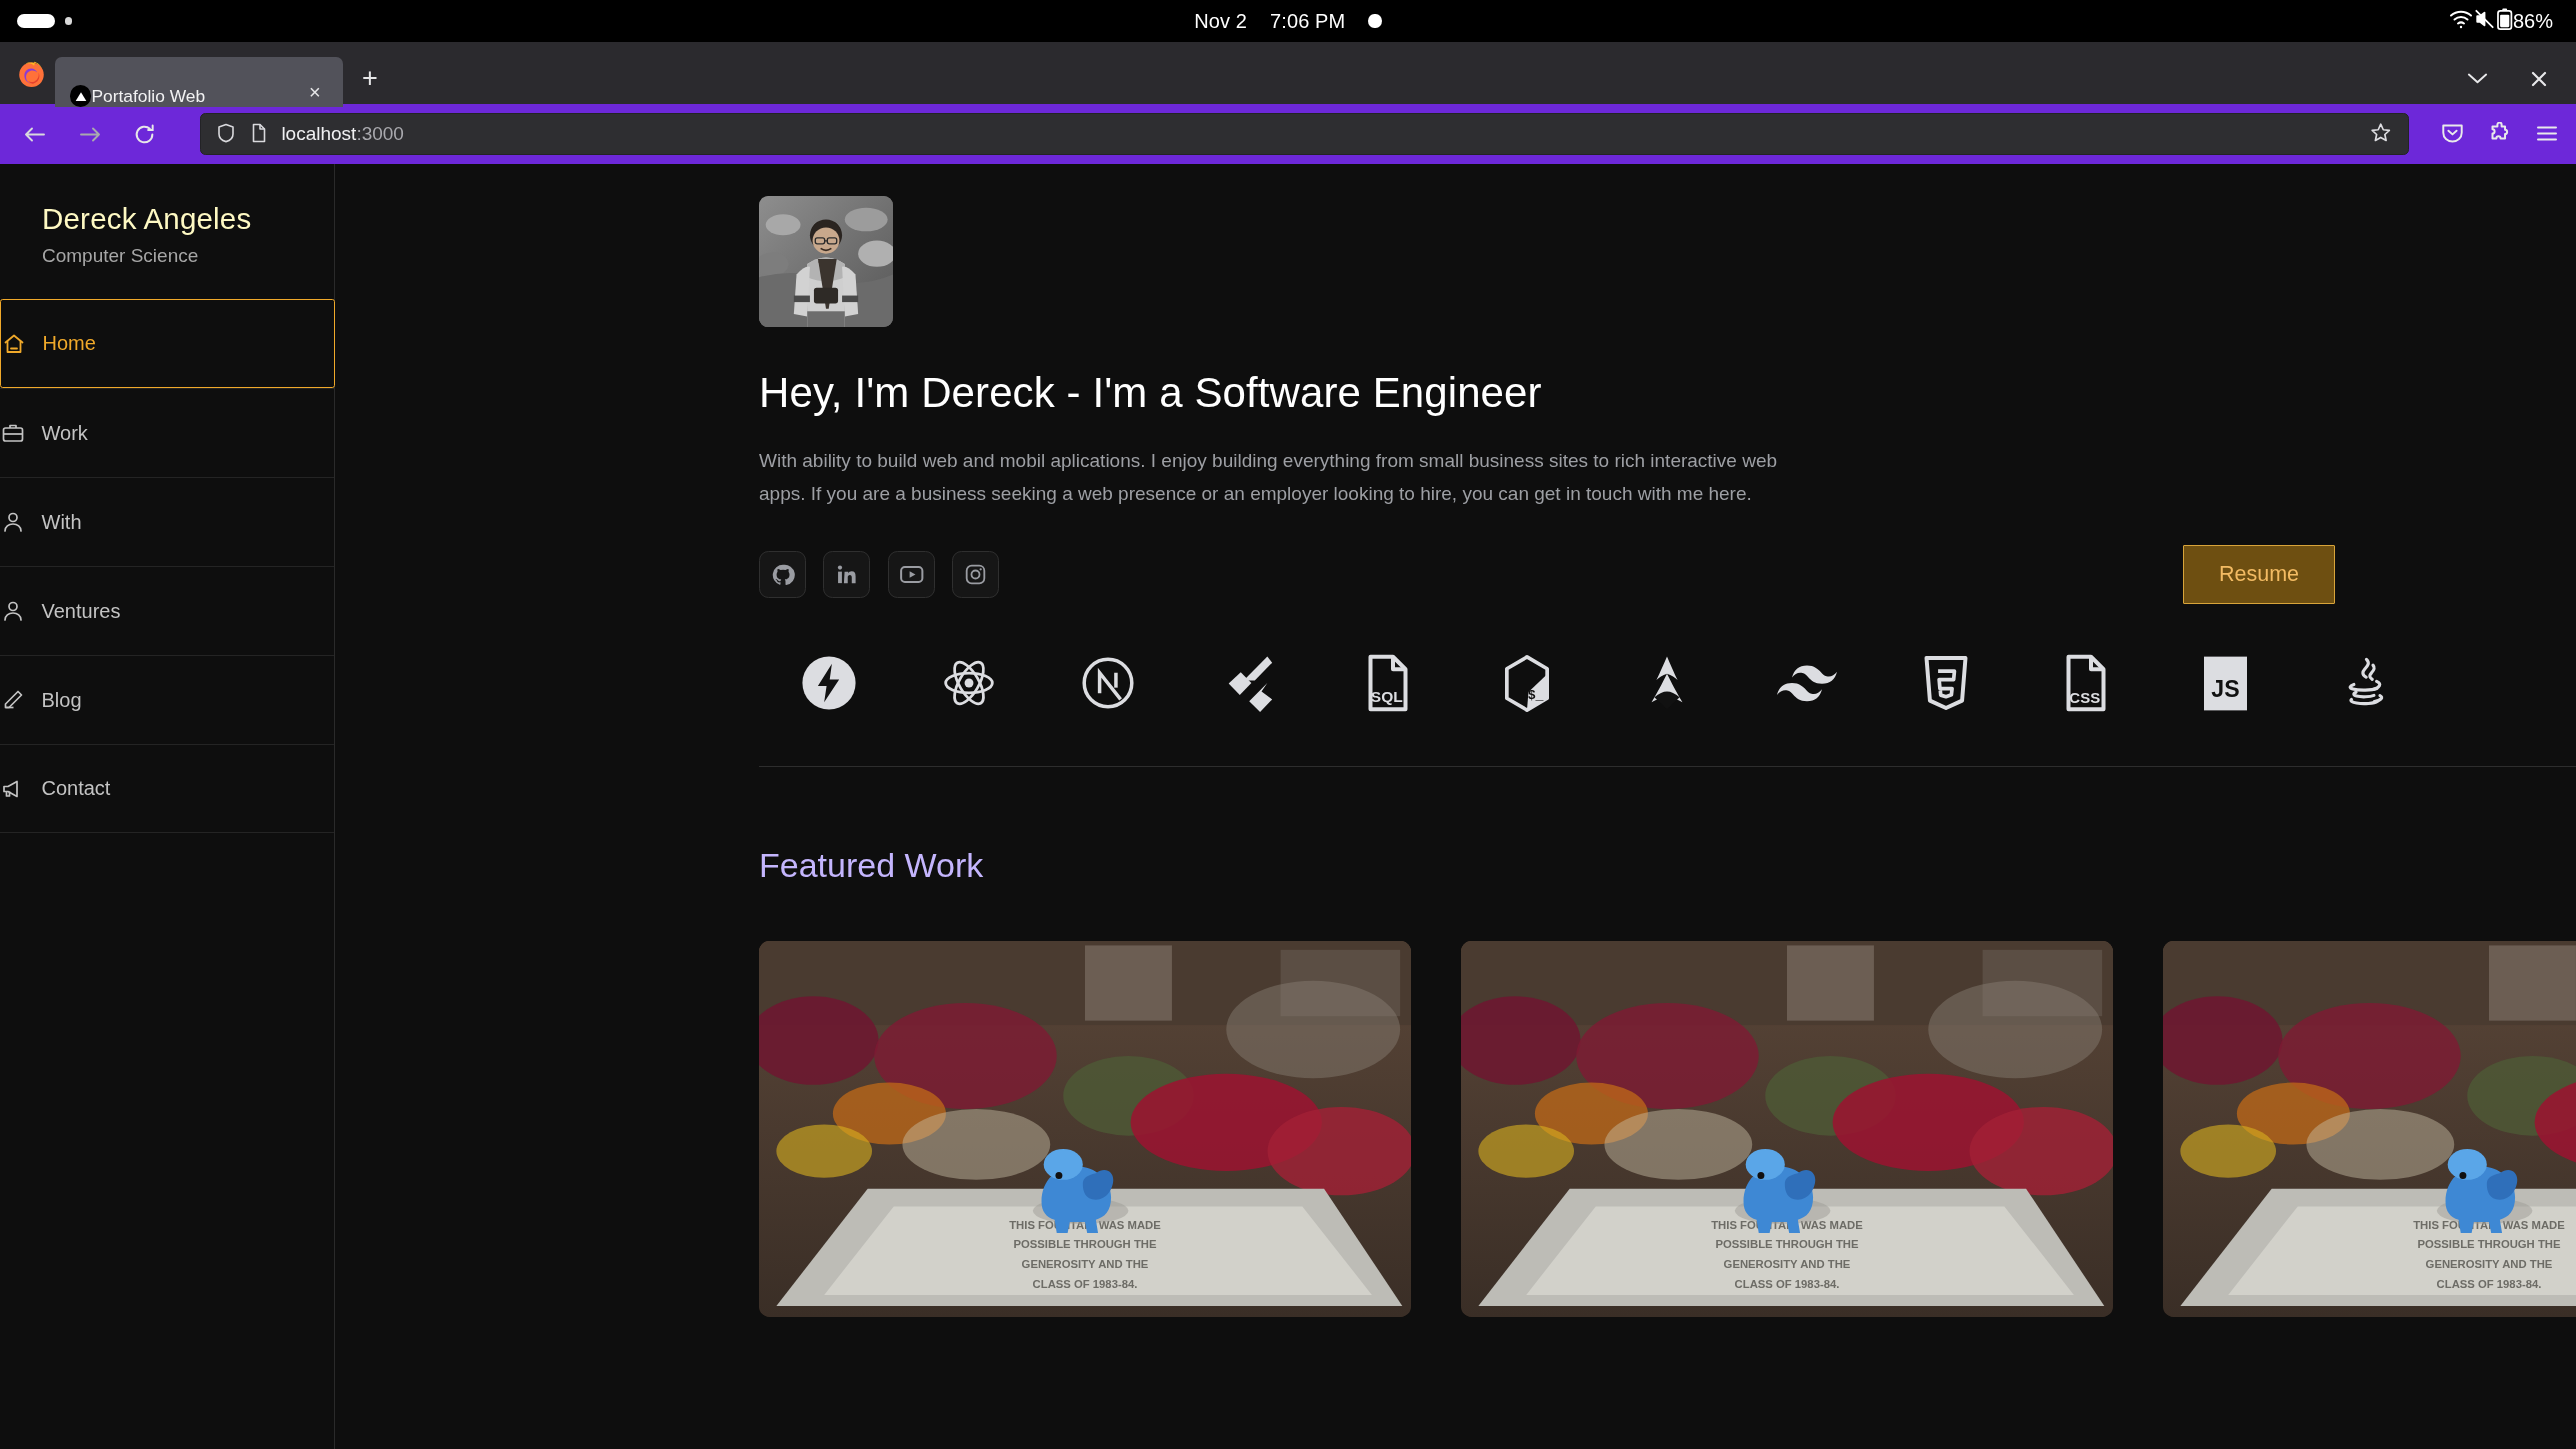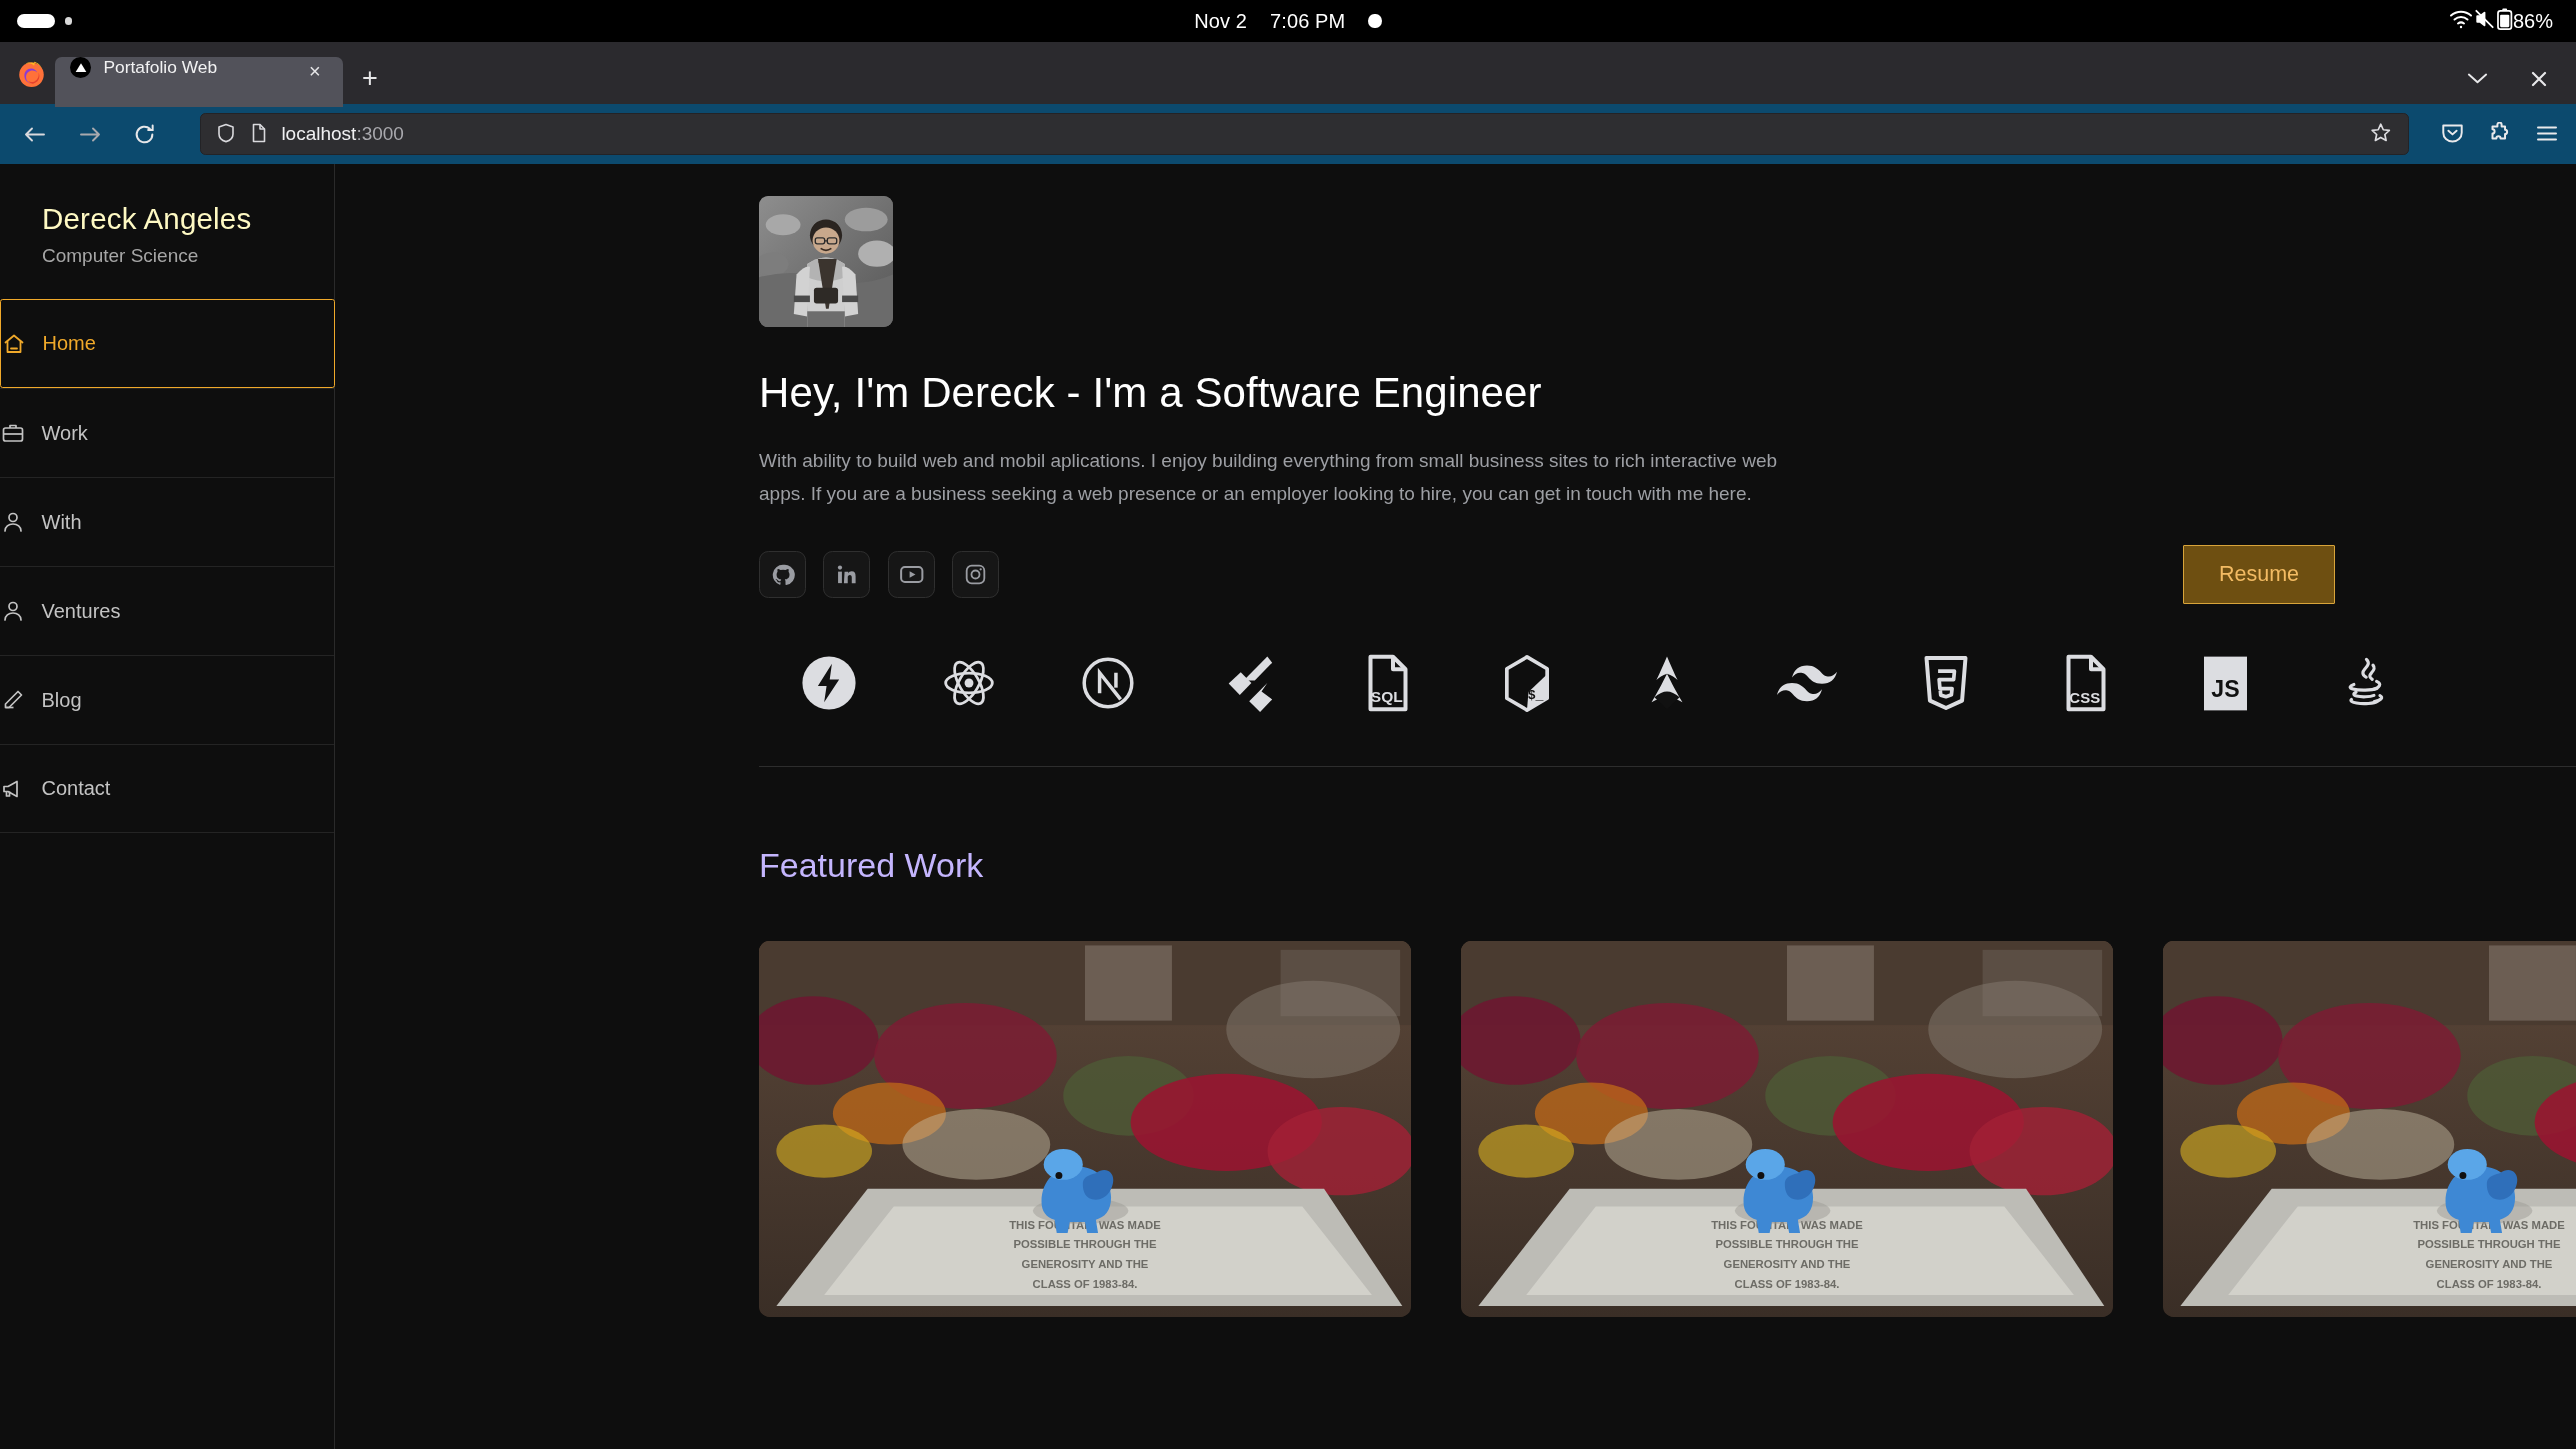--- a/index.html
+++ b/index.html
@@ -29,41 +29,41 @@
     padding-right:23px; font-size: 20px;
   }
 
   
   .tabbar {
     height: 62px; background: #2b2a2e; display:flex; align-items:flex-end;
     padding-left: 6.7px; position: relative;
   }
   .ff-logo { width: 31px; height: 31px; margin: 0 8px 14.8px 9.4px; flex:none; }
   .tab {
-    display:flex; align-items:flex-start; gap:12px;
+    display:flex; align-items:flex-end; 
     background:#52525a; border-radius: 6.7px 6.7px 0 0;
     height: 50px; padding: 0 13.4px 0 14.8px; min-width: 288px;
     position: relative; top: 2.7px;
   }
   .tab-fav { width:21.5px;height:21.5px;border-radius:50%;background:#000;
              display:flex;align-items:center;justify-content:center;flex:none; }
   .tab-title { color:#f2f2f3; font-size:17.4px; white-space:nowrap; flex:1; }
   .tab-close, .newtab {
     color:#e6e6e8; font-size: 20px; line-height:1;
     display:flex;align-items:center;justify-content:center;
     width:29.5px;height:29.5px;flex:none;
   }
   .newtab { margin: 0 0 10.7px 12px; font-size: 27px; font-weight: 300; }
   .tabbar-right {
     margin-left:auto; display:flex; align-items:center; gap: 40px;
     padding: 0 27px 13.4px 0; color:#e8e8ea;
   }
 
   .navbar {
-    height: 60px; background: #0c4a6e; display:flex; align-items:center;
+    height: 60px; background: #6d28d9; display:flex; align-items:center;
     padding: 0 17.4px; gap: 20px;
   }
   .nav-btn {
     width:35px;height:35px;display:flex;align-items:center;justify-content:center;
     color:#e7e7e9; flex:none;
   }
   .urlbar {
     flex:1; height: 42px; background:#2e2e31; border:0.7px solid #232326;
     border-radius: 5.4px; display:flex; align-items:center; gap:14.8px;
     padding: 0 16px; margin: 0 12px 0 17.4px;

